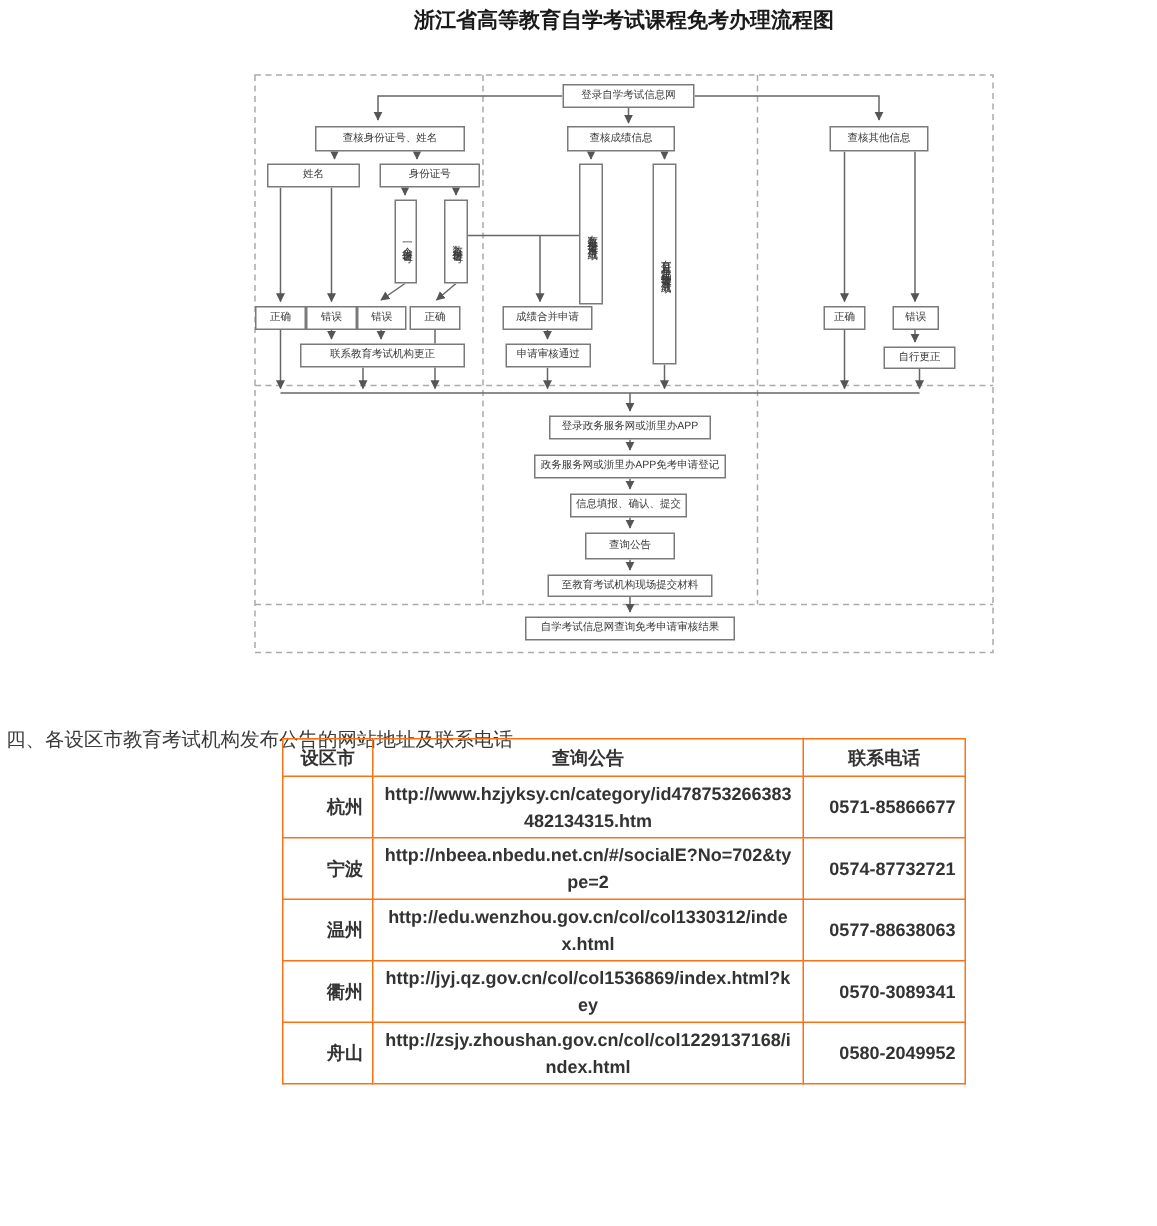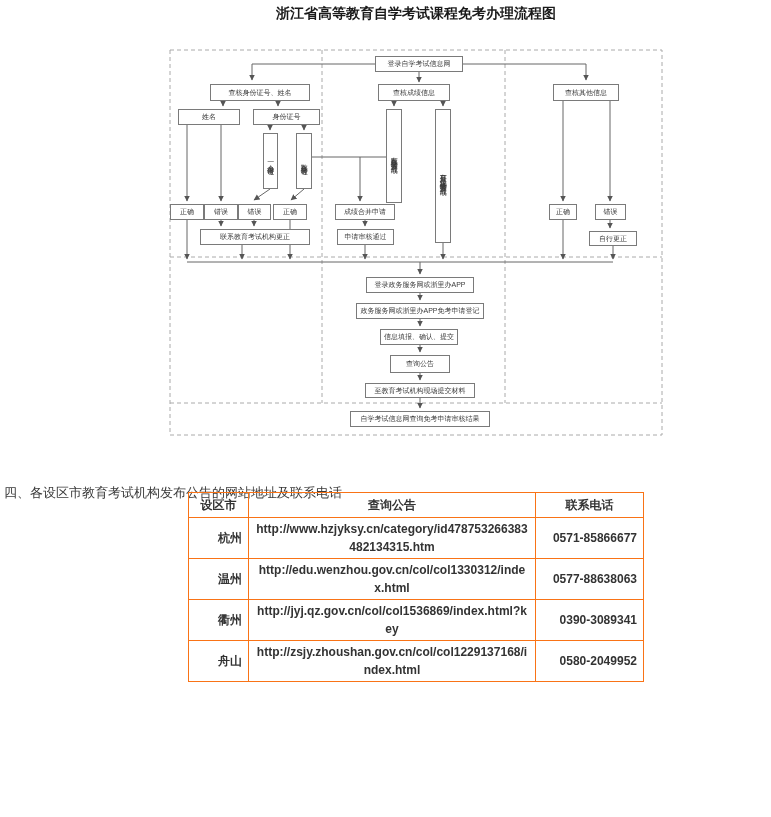--- a/index.html
+++ b/index.html
@@ -127,28 +127,33 @@
       <th>设区市</th>
       <th>查询公告</th>
       <th>联系电话</th>
     </tr>
     <tr>
       <td class="city">杭州</td>
       <td class="url">http://www.hzjyksy.cn/category/id478753266383482134315.htm</td>
       <td class="phone">0571-85866677</td>
     </tr>
     <tr>
+      <td class="city">宁波</td>
+      <td class="url">http://nbeea.nbedu.net.cn/#/socialE?No=702&amp;type=2</td>
+      <td class="phone">0574-87732721</td>
+    </tr>
+    <tr>
       <td class="city">温州</td>
       <td class="url">http://edu.wenzhou.gov.cn/col/col1330312/index.html</td>
       <td class="phone">0577-88638063</td>
     </tr>
     <tr>
       <td class="city">衢州</td>
       <td class="url">http://jyj.qz.gov.cn/col/col1536869/index.html?key</td>
-      <td class="phone">0390-3089341</td>
+      <td class="phone">0570-3089341</td>
     </tr>
     <tr>
       <td class="city">舟山</td>
       <td class="url">http://zsjy.zhoushan.gov.cn/col/col1229137168/index.html</td>
       <td class="phone">0580-2049952</td>
     </tr>
 
   </tbody>
     </table>
 

